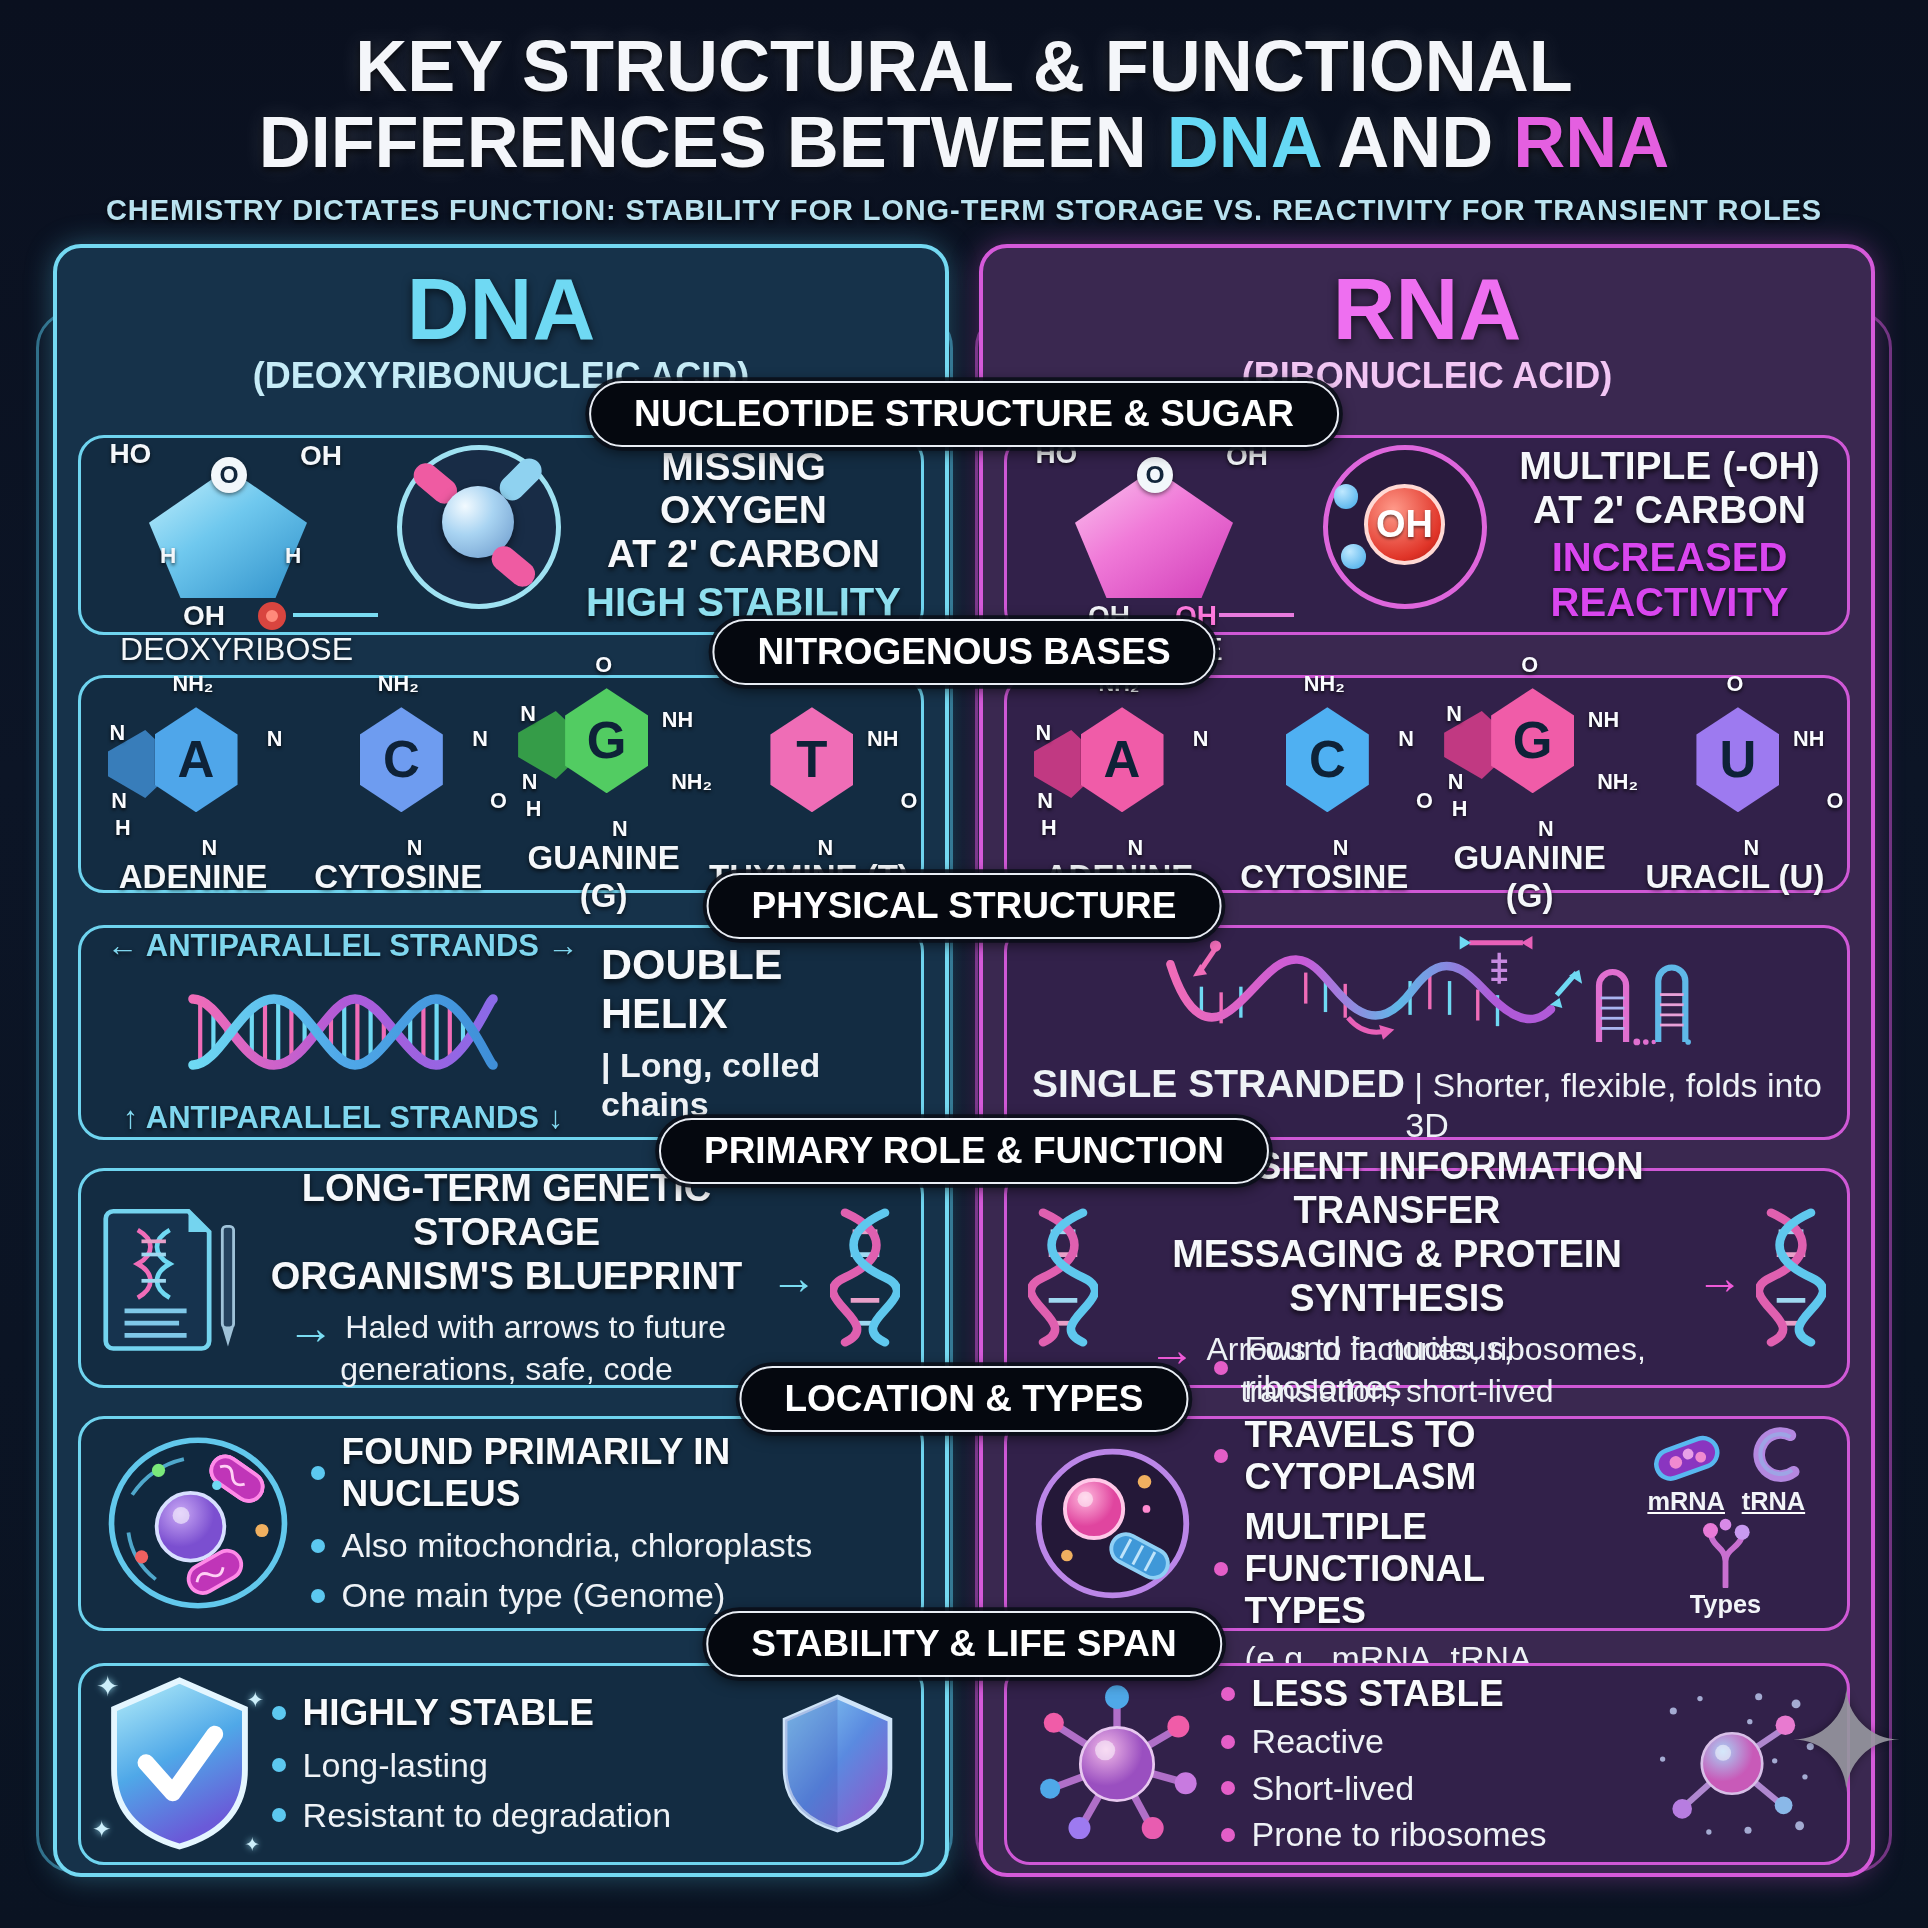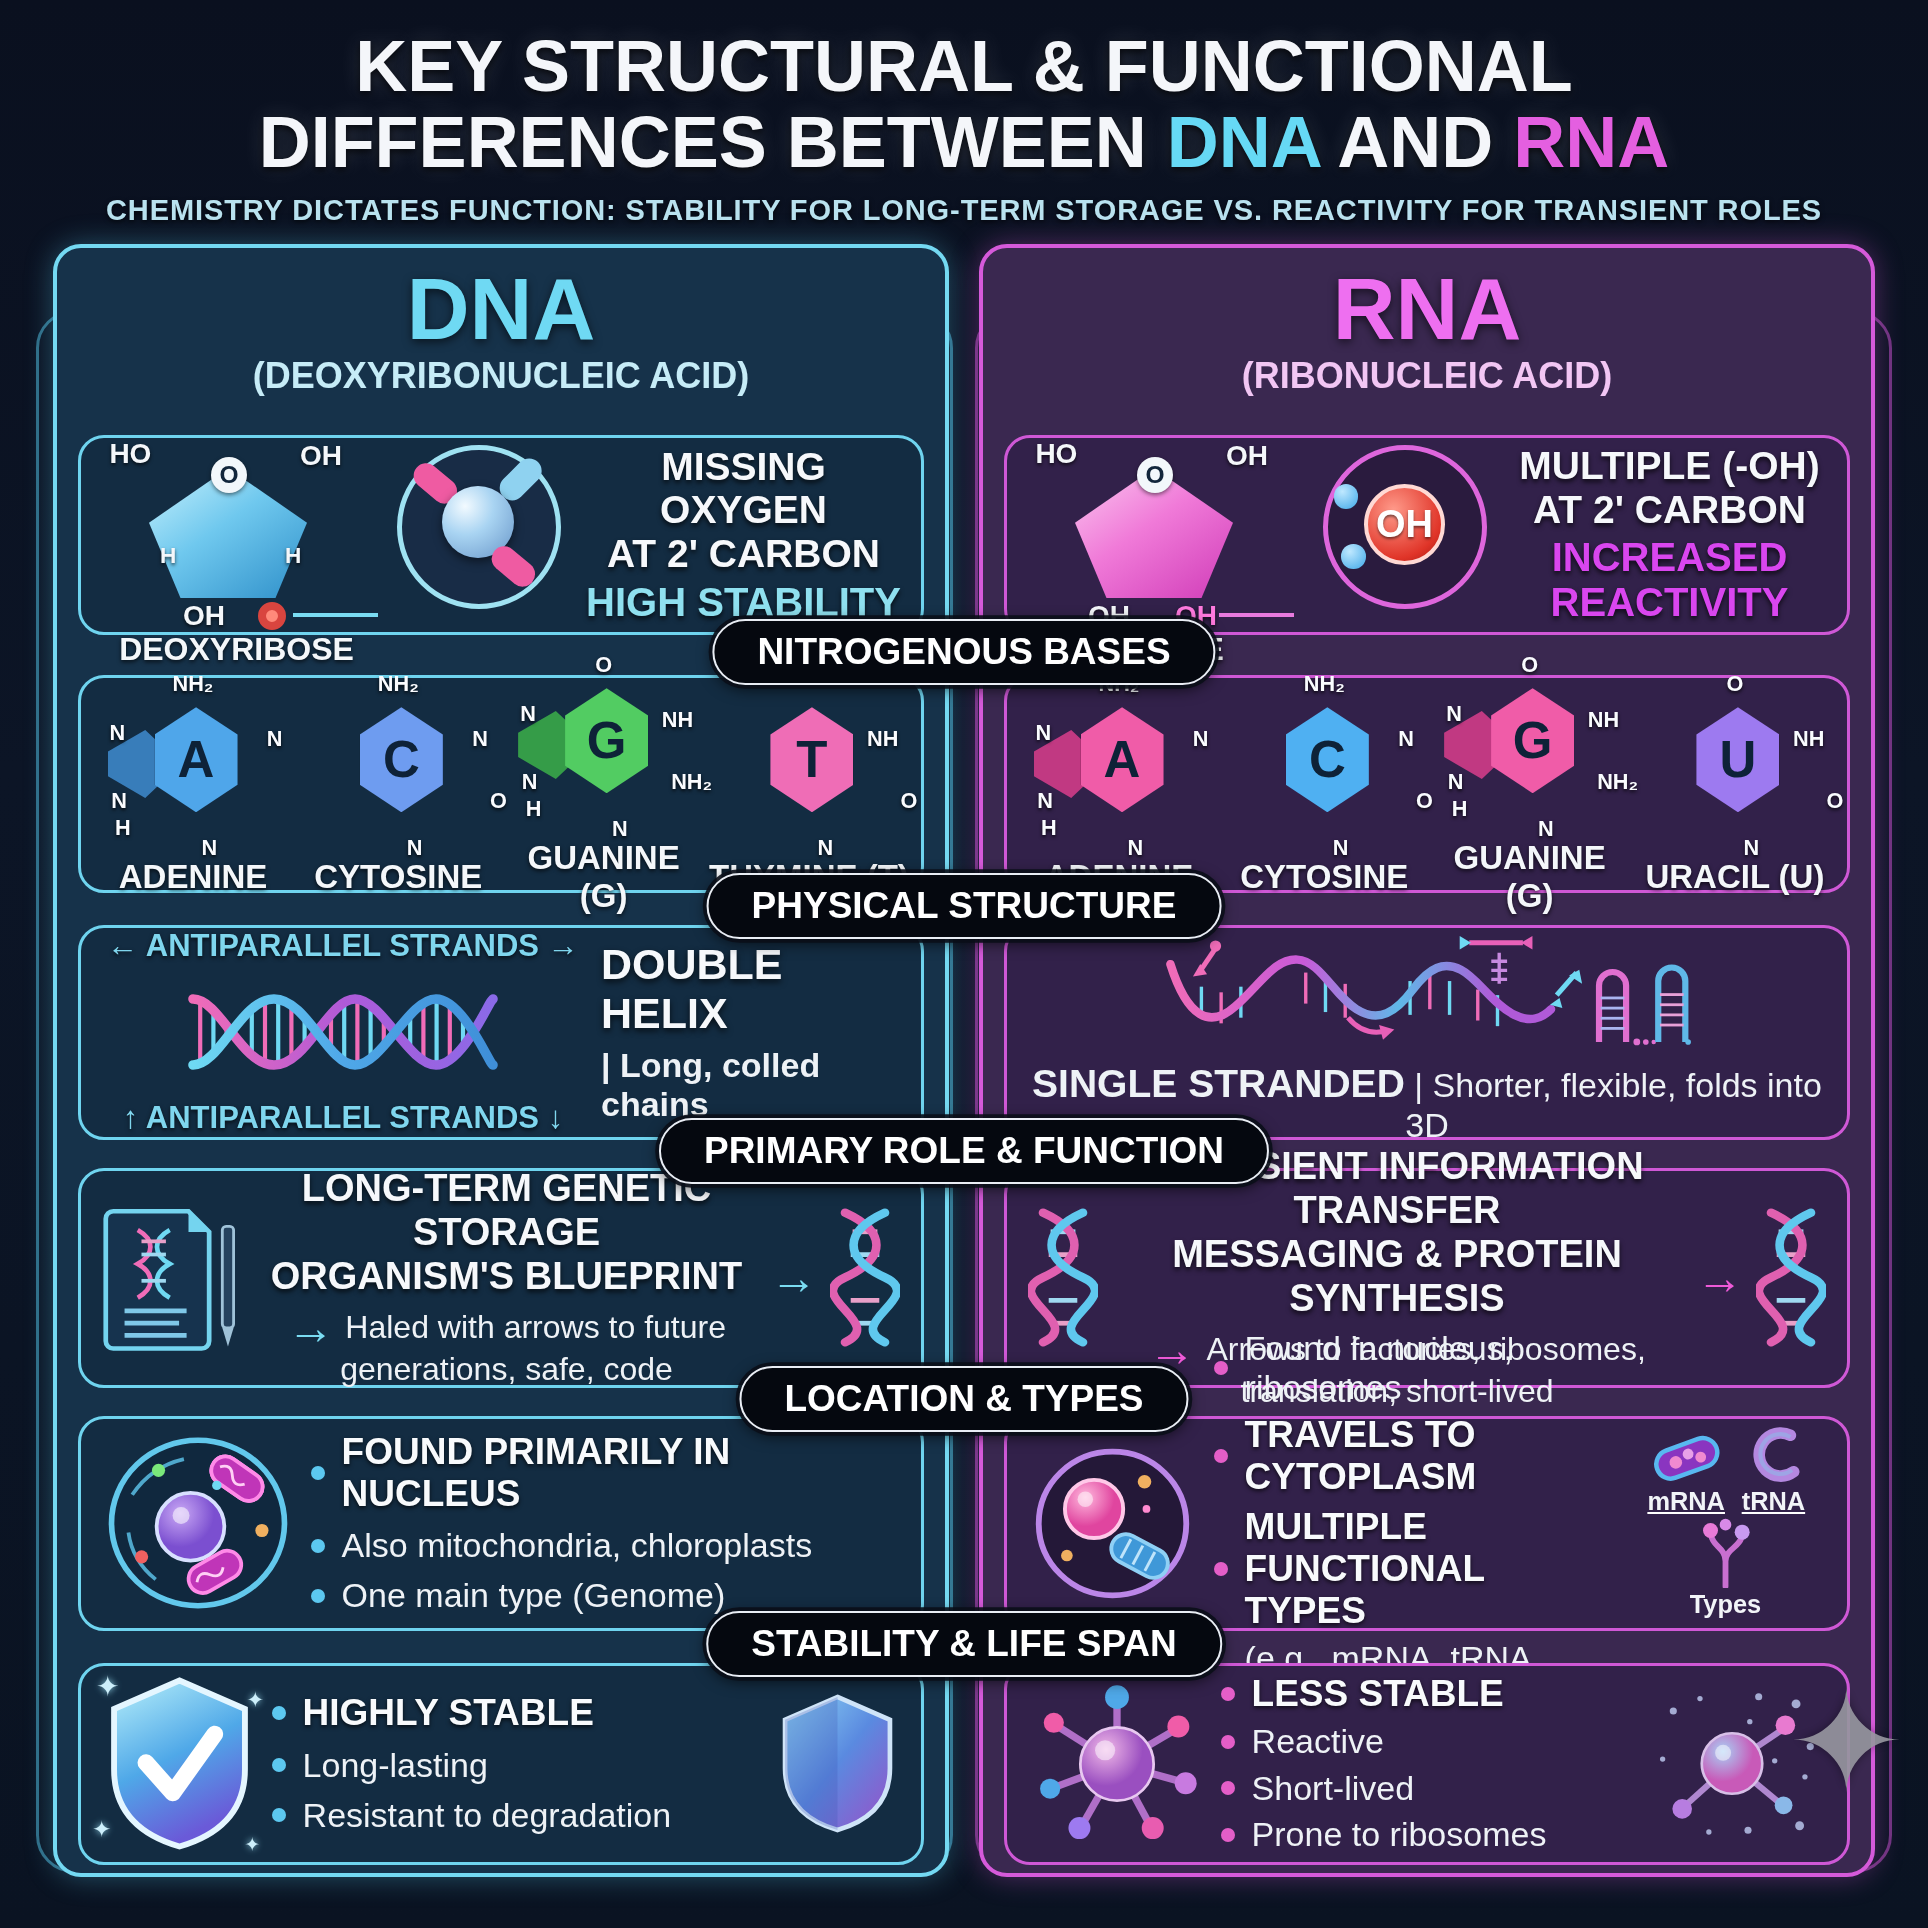--- a/index.html
+++ b/index.html
@@ -74,21 +74,21 @@
   .slabel.ho{left:9.4px;top:0px;}
   .slabel.ohtop{left:200px;top:1.9px;}
   .slabel.hl{left:60px;top:105px;font-size:22.6px;}
   .slabel.hr{left:185px;top:105px;font-size:22.6px;}
   .slabel.ohb1{left:83px;top:162px;}
   .slabel.ohb2{left:149px;top:162px;}
   .rna-oh2{color:#ff7ade;}
   .oring{position:absolute;left:158px;top:164px;width:28px;height:28px;border-radius:50%;
          background:#ff8a7a;border:8.5px solid #d9453f;box-sizing:border-box;}
   .sugar-name{position:absolute;left:0;right:0;top:193px;text-align:center;
-              font-size:32px;font-weight:700;color:#f4f7fa;text-shadow:0 1.9px 4.7px rgba(0,0,0,.7);}
+              font-size:32px;font-weight:400;color:#f4f7fa;text-shadow:0 1.9px 4.7px rgba(0,0,0,.7);}
   .dna-link{position:absolute;left:193px;top:175px;width:85px;height:3.8px;background:#7adcf2;}
   .rna-link{position:absolute;left:193px;top:175px;width:75px;height:3.8px;background:#e87ade;}
 
   .zoom-circle{flex:none;width:154px;height:154px;border-radius:50%;position:relative;margin-bottom:15px;}
   .zoom-circle.dna-z{border:5.6px solid #9fe2f2;background:#182c46;}
   .zoom-circle.rna-z{border:5.6px solid #de66dc;background:#2a1b3e;}
   .sphere{position:absolute;left:40px;top:36px;width:72px;height:72px;border-radius:50%;
           background:radial-gradient(circle at 32% 28%,#f2faff 0%,#a9d4f2 40%,#6795c8 100%);
           box-shadow:0 3.8px 9.4px rgba(0,0,0,.5);}
   .wedge{position:absolute;width:49px;height:24.5px;border-radius:13px;background:#ef5ba2;}
@@ -764,20 +764,21 @@
               <circle cx="118" cy="170" r="4"></circle>
               <circle cx="74" cy="172" r="3"></circle>
               <circle cx="22" cy="90" r="3"></circle>
               <circle cx="148" cy="92" r="3"></circle>
               <circle cx="120" cy="48" r="3"></circle>
           </g>
         </svg>
       </div>
     </div>
 
+    <div class="pill" style="top:137px;">NUCLEOTIDE STRUCTURE &amp; SUGAR</div>
     <div class="pill" style="top:375px;">NITROGENOUS BASES</div>
     <div class="pill" style="top:629px;">PHYSICAL STRUCTURE</div>
     <div class="pill" style="top:874px;">PRIMARY ROLE &amp; FUNCTION</div>
     <div class="pill" style="top:1122px;">LOCATION &amp; TYPES</div>
     <div class="pill" style="top:1367px;">STABILITY &amp; LIFE SPAN</div>
   </div>
 
   <div class="watermark">✦</div>
 </div>
 

